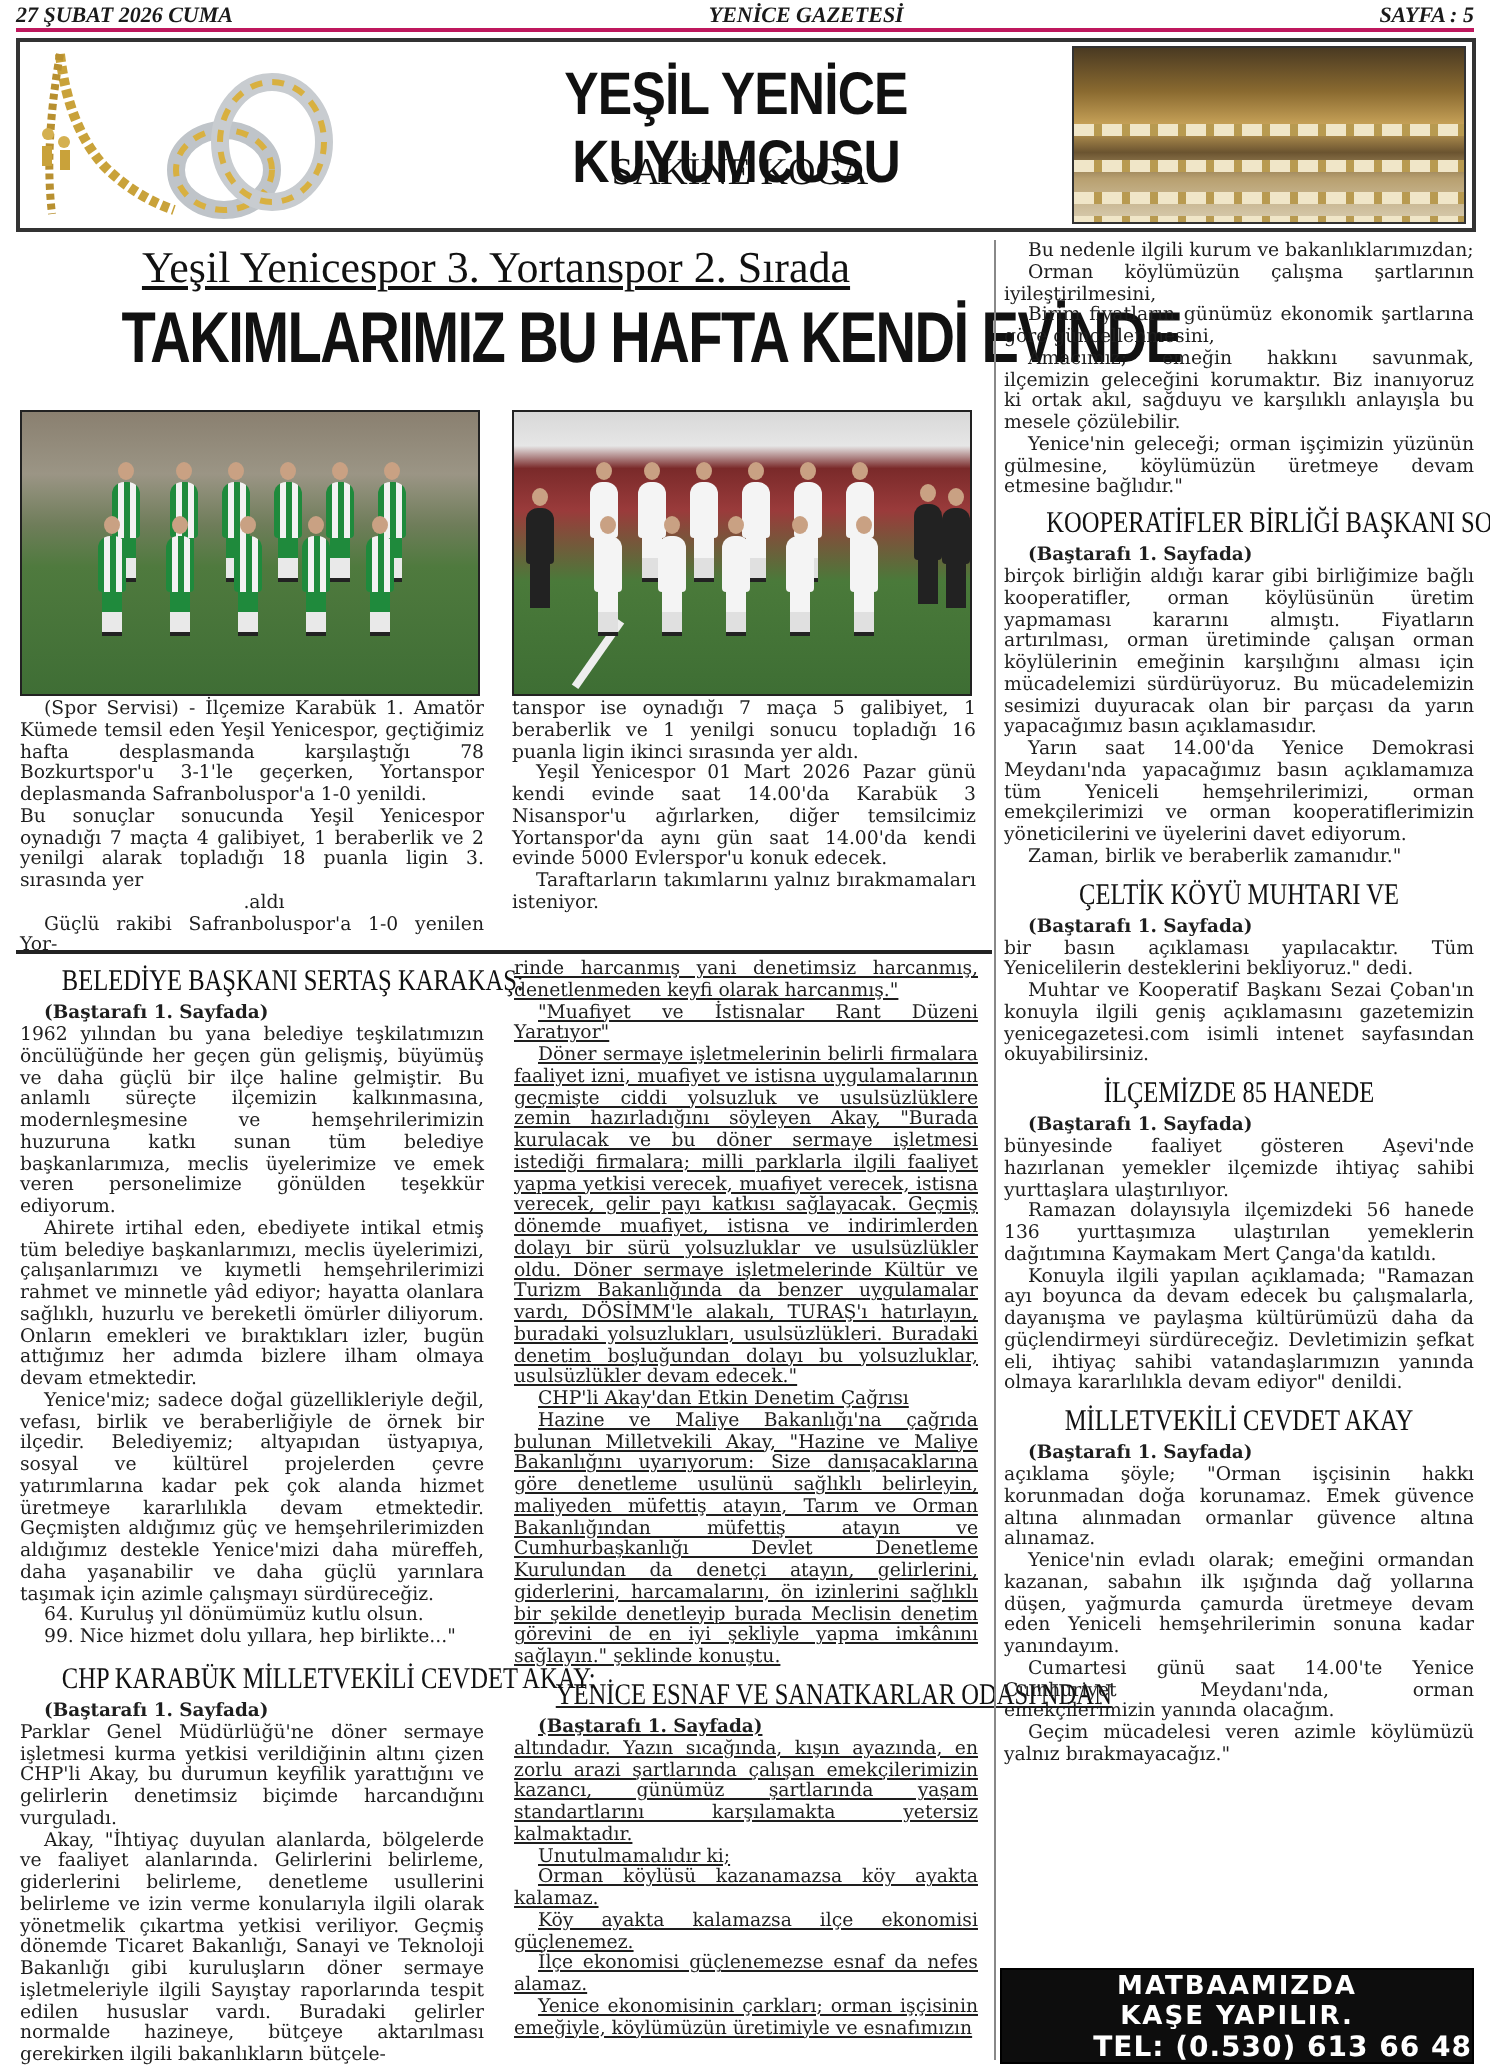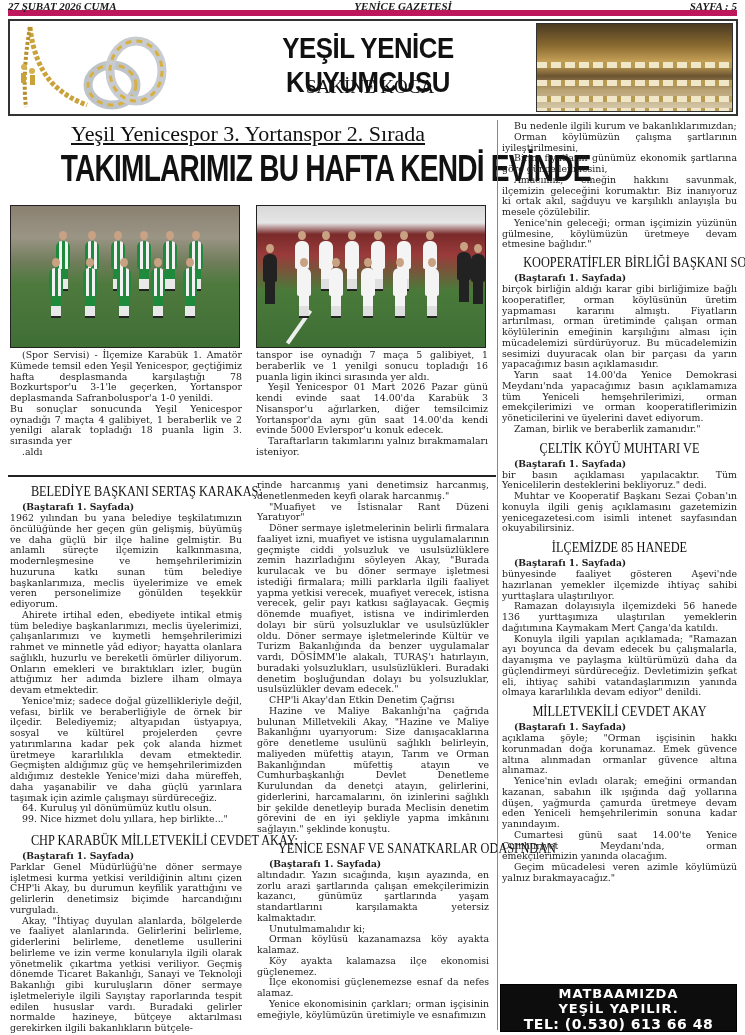--- a/index.html
+++ b/index.html
@@ -1,19 +1,19 @@
 <!DOCTYPE html>
 <html><head>
 <meta charset="utf-8">
 <style>
   * { box-sizing: border-box; margin: 0; padding: 0; }
   html, body { width: 745px; height: 1035px; background: #fff; overflow: hidden; }
   body { font-family: "DejaVu Serif", serif; color: #1a1a1a; position: relative; }
 
-  .topbar { position: absolute; left: 8px; top: 2px; width: 729px; height: 14px; display: flex; justify-content: space-between; align-items: center; font-family: "Liberation Serif", serif; font-weight: bold; font-style: italic; font-size: 11px; border-bottom: 6px solid #be185d; }
+  .topbar { position: absolute; left: 8px; top: 2px; width: 729px; height: 14px; display: flex; justify-content: space-between; align-items: center; font-family: "Liberation Serif", serif; font-weight: bold; font-style: italic; font-size: 11px; border-bottom: 2px solid #be185d; }
   .topbar span { line-height: 12px; }
 
   .ad-banner { position: absolute; left: 8px; top: 19px; width: 730px; height: 97px; border: 2px solid #333; background: #fff; }
   .ad-left { position: absolute; left: 2px; top: 2px; width: 160px; height: 90px; }
   .ad-right { position: absolute; right: 3px; top: 2px; width: 197px; height: 89px; border: 1px solid #333; background: linear-gradient(180deg,#4a3a22 0%,#8a6a30 25%,#c9a45a 45%,#6b5430 60%,#b8a070 75%,#d8ccb0 100%); overflow: hidden; }
   .ad-right .shelf { position: absolute; left: 0; right: 0; height: 6px; background: repeating-linear-gradient(90deg,#f0e6c8 0 10px,#b89a50 10px 14px); }
   .ad-title { position: absolute; left: 178px; top: 10px; width: 360px; text-align: center; font-family: "Liberation Sans", sans-serif; font-weight: bold; font-size: 30px; letter-spacing: -0.5px; transform: scaleX(0.86); transform-origin: center; color: #111; }
   .ad-sub { position: absolute; left: 180px; top: 55px; width: 360px; text-align: center; font-family: "Liberation Serif", serif; font-size: 19px; color: #111; }
   .ad-contact { position: absolute; left: 178px; top: 76px; width: 362px; height: 16px; background: #111; color: #fff; font-family: "Liberation Serif", serif; font-size: 10.5px; line-height: 16px; text-align: center; }
 
@@ -29,31 +29,31 @@
   .photo2 .player.dark { background: #222; }
   .head { position: absolute; width: 8px; height: 9px; border-radius: 50%; background: #c9a183; }
   .legs { position: absolute; width: 10px; height: 22px; }
   .photo1 .legs { background: linear-gradient(180deg,#1f8a3c 0 45%,#e9e9e9 45% 90%,#222 90%); }
   .photo2 .legs { background: linear-gradient(180deg,#f4f4f4 0 45%,#e0e0e0 45% 90%,#222 90%); }
   .pitchline { position: absolute; left: 40px; bottom: 0; width: 4px; height: 40px; background: #eee; transform: rotate(35deg); }
 
   .col { position: absolute; font-family: "DejaVu Serif", serif; font-size: 9.4px; line-height: 10.75px; text-align: justify; color: #1e1e1e; }
   .col p { text-indent: 12px; }
   .col p.noind { text-indent: 0; }
-  .col p.r { text-align: left; }
+  .col p.r { text-align: center; }
   .sec-head { font-family: "Liberation Serif", serif; font-size: 15px; line-height: 18px; text-align: center; white-space: nowrap; transform: scaleX(0.82); transform-origin: center; color: #111; margin: 2px 0 1px; }
   .cont { font-family: "DejaVu Serif", serif; font-weight: bold; font-size: 9.2px; line-height: 12px; padding-left: 12px; }
 
   .rule { position: absolute; left: 8px; width: 488px; height: 2px; background: #222; }
   .vrule { position: absolute; width: 1px; background: #888; }
 
   .print-ad { position: absolute; left: 500px; top: 984px; width: 237px; height: 48px; background: #0d0d0d; color: #fff; font-family: "DejaVu Sans", sans-serif; font-weight: bold; text-align: center; border: 1px solid #000; }
   .print-ad .l1 { font-size: 13px; line-height: 15px; letter-spacing: 1px; margin-top: 1px; }
   .print-ad .l2 { font-size: 13px; line-height: 15px; letter-spacing: 1px; }
-  .print-ad .l3 { font-size: 14px; line-height: 16px; letter-spacing: 0.5px; }
+  .print-ad .l3 { font-size: 14px; line-height: 16px; letter-spacing: 0.5px; text-align: right; }
 </style>
 </head>
 <body>
 
 <div class="topbar">
   <span>27 ŞUBAT 2026 CUMA</span>
   <span>YENİCE GAZETESİ</span>
   <span>SAYFA : 5</span>
 </div>
 
@@ -163,20 +163,21 @@
     <div class="legs" style="left: 202px; top: 74px; background: rgb(34, 34, 34);"></div>
     <div class="head" style="left: 217px; top: 38px;"></div>
     <div class="player dark" style="left: 214px; top: 48px; height: 28px;"></div>
     <div class="legs" style="left: 216px; top: 76px; background: rgb(34, 34, 34);"></div>
   </div>
 
 <div class="col" style="left:10px; top:350px; width:232px;">
   <p>(Spor Servisi) - İlçemize Karabük 1. Amatör Kümede temsil eden Yeşil Yenicespor, geçtiğimiz hafta desplasmanda karşılaştığı 78 Bozkurtspor'u 3-1'le geçerken, Yortanspor deplasmanda Safranboluspor'a 1-0 yenildi.</p>
   <p class="noind">Bu sonuçlar sonucunda Yeşil Yenicespor oynadığı 7 maçta 4 galibiyet, 1 beraberlik ve 2 yenilgi alarak topladığı 18 puanla ligin 3. sırasında yer</p>
   <p class="r">.aldı</p>
+  <p>Güçlü rakibi Safranboluspor'a 1-0 yenilen Yor-</p>
 </div>
 <div class="col" style="left:256px; top:350px; width:232px;">
   <p class="noind">tanspor ise oynadığı 7 maça 5 galibiyet, 1 beraberlik ve 1 yenilgi sonucu topladığı 16 puanla ligin ikinci sırasında yer aldı.</p>
   <p>Yeşil Yenicespor 01 Mart 2026 Pazar günü kendi evinde saat 14.00'da Karabük 3 Nisanspor'u ağırlarken, diğer temsilcimiz Yortanspor'da aynı gün saat 14.00'da kendi evinde 5000 Evlerspor'u konuk edecek.</p>
   <p>Taraftarların takımlarını yalnız bırakmamaları isteniyor.</p>
 </div>
 
 <div class="rule" style="top:475px;"></div>
 
 <div class="col" style="left:10px; top:480px; width:232px;">
@@ -186,21 +187,21 @@
   <p>Ahirete irtihal eden, ebediyete intikal etmiş tüm belediye başkanlarımızı, meclis üyelerimizi, çalışanlarımızı ve kıymetli hemşehrilerimizi rahmet ve minnetle yâd ediyor; hayatta olanlara sağlıklı, huzurlu ve bereketli ömürler diliyorum. Onların emekleri ve bıraktıkları izler, bugün attığımız her adımda bizlere ilham olmaya devam etmektedir.</p>
   <p>Yenice'miz; sadece doğal güzellikleriyle değil, vefası, birlik ve beraberliğiyle de örnek bir ilçedir. Belediyemiz; altyapıdan üstyapıya, sosyal ve kültürel projelerden çevre yatırımlarına kadar pek çok alanda hizmet üretmeye kararlılıkla devam etmektedir. Geçmişten aldığımız güç ve hemşehrilerimizden aldığımız destekle Yenice'mizi daha müreffeh, daha yaşanabilir ve daha güçlü yarınlara taşımak için azimle çalışmayı sürdüreceğiz.</p>
   <p>64. Kuruluş yıl dönümümüz kutlu olsun.</p>
   <p>99. Nice hizmet dolu yıllara, hep birlikte..."</p>
   <div class="sec-head" style="margin-top:6px">CHP KARABÜK MİLLETVEKİLİ CEVDET AKAY:</div>
   <div class="cont">(Baştarafı 1. Sayfada)</div>
   <p class="noind">Parklar Genel Müdürlüğü'ne döner sermaye işletmesi kurma yetkisi verildiğinin altını çizen CHP'li Akay, bu durumun keyfilik yarattığını ve gelirlerin denetimsiz biçimde harcandığını vurguladı.</p>
   <p>Akay, "İhtiyaç duyulan alanlarda, bölgelerde ve faaliyet alanlarında. Gelirlerini belirleme, giderlerini belirleme, denetleme usullerini belirleme ve izin verme konularıyla ilgili olarak yönetmelik çıkartma yetkisi veriliyor. Geçmiş dönemde Ticaret Bakanlığı, Sanayi ve Teknoloji Bakanlığı gibi kuruluşların döner sermaye işletmeleriyle ilgili Sayıştay raporlarında tespit edilen hususlar vardı. Buradaki gelirler normalde hazineye, bütçeye aktarılması gerekirken ilgili bakanlıkların bütçele-</p>
 </div>
 
-<div class="col" style="left:257px; top:480px; width:232px;">
+<div class="col" style="left:257px; top:480px; width:232px;text-decoration:underline;">
   <p class="noind">rinde harcanmış yani denetimsiz harcanmış, denetlenmeden keyfi olarak harcanmış."</p>
   <p>"Muafiyet ve İstisnalar Rant Düzeni Yaratıyor"</p>
   <p>Döner sermaye işletmelerinin belirli firmalara faaliyet izni, muafiyet ve istisna uygulamalarının geçmişte ciddi yolsuzluk ve usulsüzlüklere zemin hazırladığını söyleyen Akay, "Burada kurulacak ve bu döner sermaye işletmesi istediği firmalara; milli parklarla ilgili faaliyet yapma yetkisi verecek, muafiyet verecek, istisna verecek, gelir payı katkısı sağlayacak. Geçmiş dönemde muafiyet, istisna ve indirimlerden dolayı bir sürü yolsuzluklar ve usulsüzlükler oldu. Döner sermaye işletmelerinde Kültür ve Turizm Bakanlığında da benzer uygulamalar vardı, DÖSİMM'le alakalı, TURAŞ'ı hatırlayın, buradaki yolsuzlukları, usulsüzlükleri. Buradaki denetim boşluğundan dolayı bu yolsuzluklar, usulsüzlükler devam edecek."</p>
   <p>CHP'li Akay'dan Etkin Denetim Çağrısı</p>
   <p>Hazine ve Maliye Bakanlığı'na çağrıda bulunan Milletvekili Akay, "Hazine ve Maliye Bakanlığını uyarıyorum: Size danışacaklarına göre denetleme usulünü sağlıklı belirleyin, maliyeden müfettiş atayın, Tarım ve Orman Bakanlığından müfettiş atayın ve Cumhurbaşkanlığı Devlet Denetleme Kurulundan da denetçi atayın, gelirlerini, giderlerini, harcamalarını, ön izinlerini sağlıklı bir şekilde denetleyip burada Meclisin denetim görevini de en iyi şekliyle yapma imkânını sağlayın." şeklinde konuştu.</p>
   <div class="sec-head" style="margin-top:4px">YENİCE ESNAF VE SANATKARLAR ODASI'NDAN</div>
   <div class="cont">(Baştarafı 1. Sayfada)</div>
   <p class="noind">altındadır. Yazın sıcağında, kışın ayazında, en zorlu arazi şartlarında çalışan emekçilerimizin kazancı, günümüz şartlarında yaşam standartlarını karşılamakta yetersiz kalmaktadır.</p>
   <p>Unutulmamalıdır ki;</p>
   <p>Orman köylüsü kazanamazsa köy ayakta kalamaz.</p>
@@ -238,15 +239,15 @@
   <div class="sec-head" style="margin-top:4px">MİLLETVEKİLİ CEVDET AKAY</div>
   <div class="cont">(Baştarafı 1. Sayfada)</div>
   <p class="noind">açıklama şöyle; "Orman işçisinin hakkı korunmadan doğa korunamaz. Emek güvence altına alınmadan ormanlar güvence altına alınamaz.</p>
   <p>Yenice'nin evladı olarak; emeğini ormandan kazanan, sabahın ilk ışığında dağ yollarına düşen, yağmurda çamurda üretmeye devam eden Yeniceli hemşehrilerimin sonuna kadar yanındayım.</p>
   <p>Cumartesi günü saat 14.00'te Yenice Cumhuriyet Meydanı'nda, orman emekçilerimizin yanında olacağım.</p>
   <p>Geçim mücadelesi veren azimle köylümüzü yalnız bırakmayacağız."</p>
 </div>
 
 <div class="print-ad">
   <div class="l1">MATBAAMIZDA</div>
-  <div class="l2">YEŞİL YAPILIR.</div>
+  <div class="l2">KAŞE YAPILIR.</div>
   <div class="l3">TEL: (0.530) 613 66 48</div>
 </div>
 
 </body></html>

